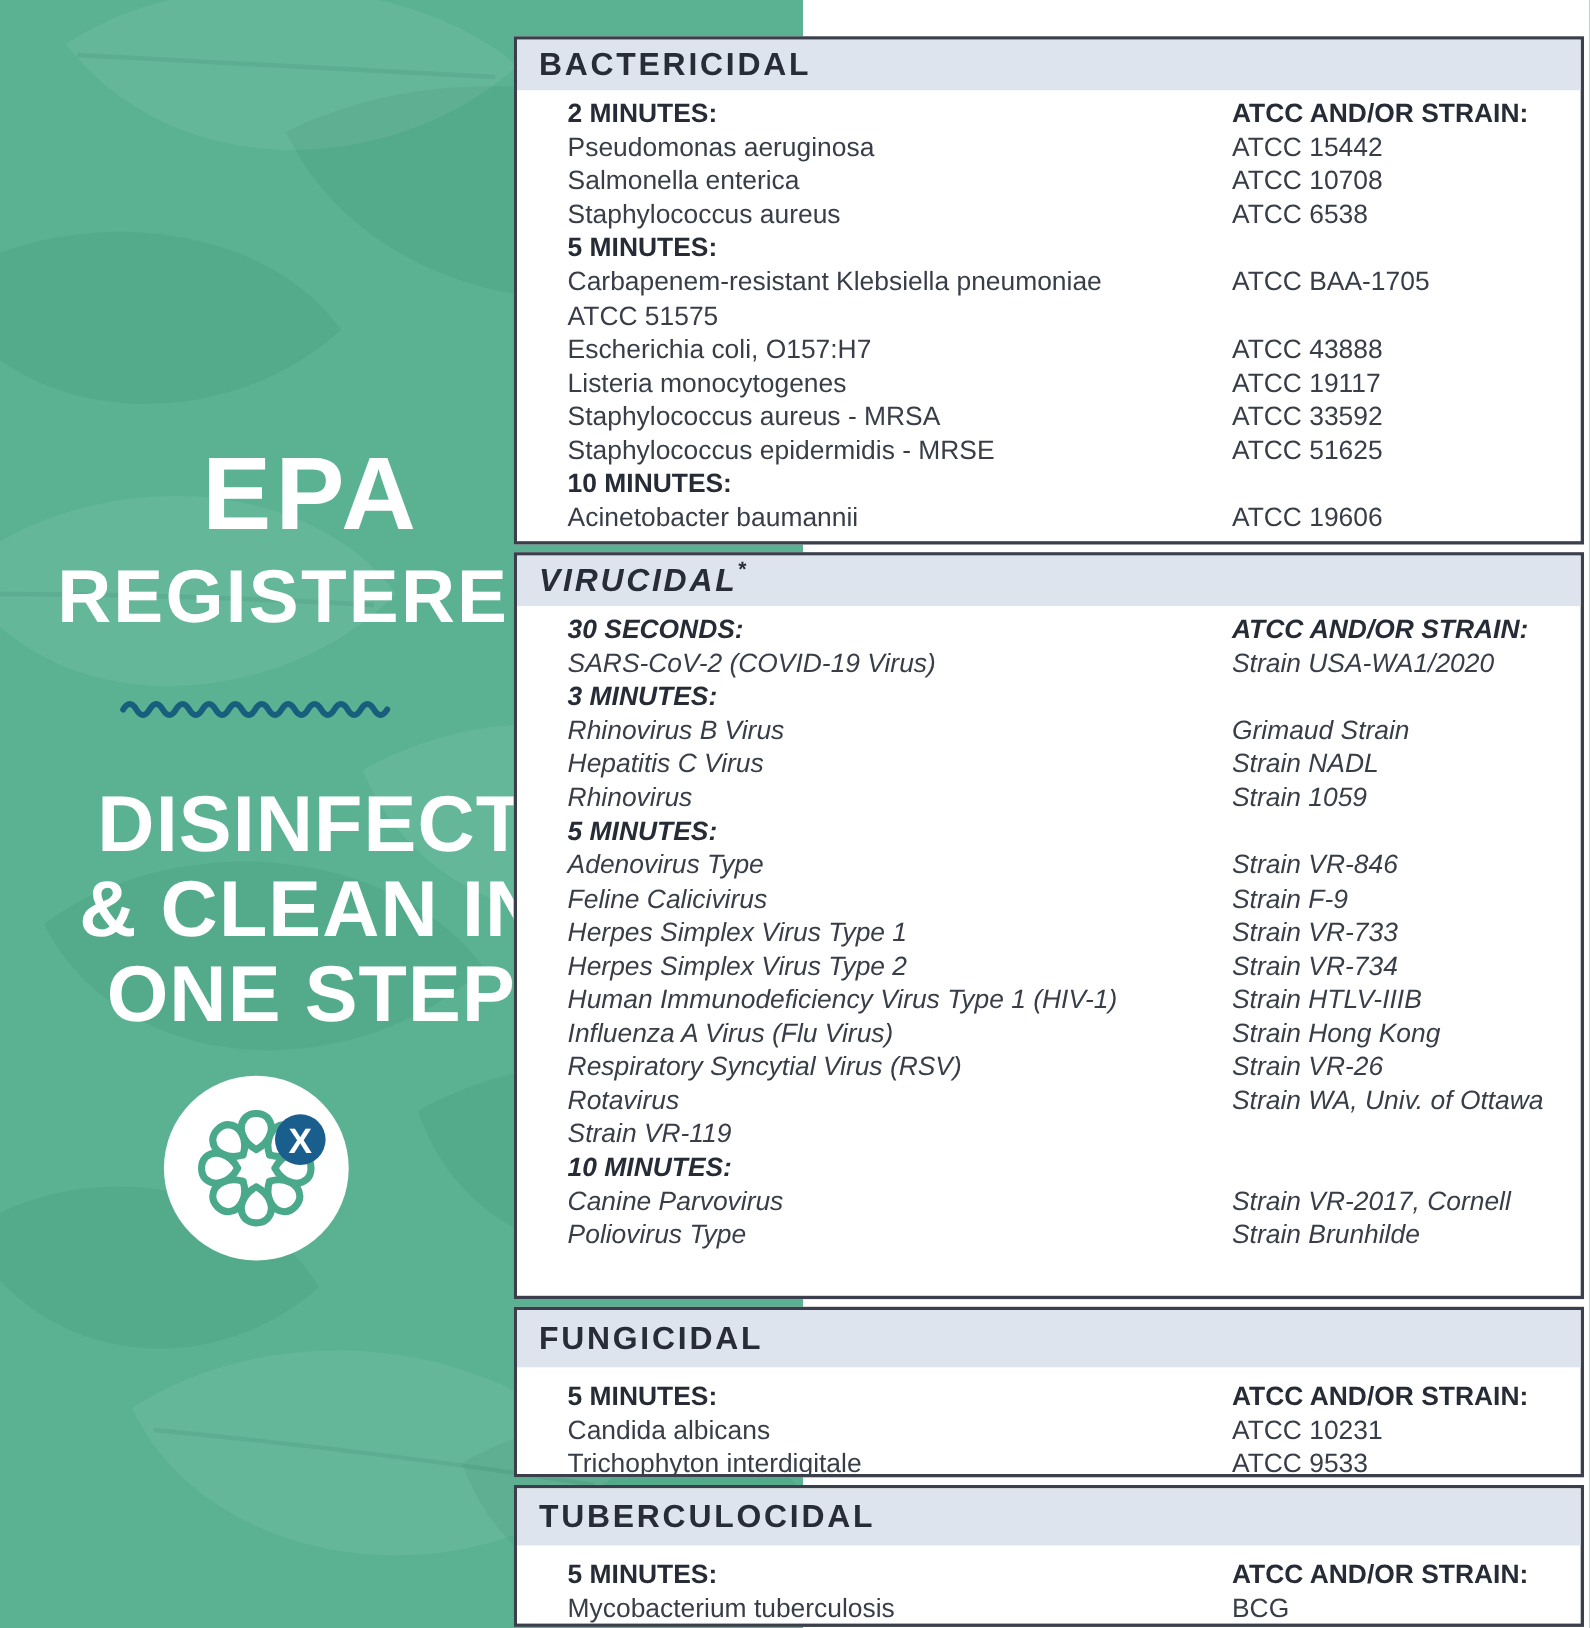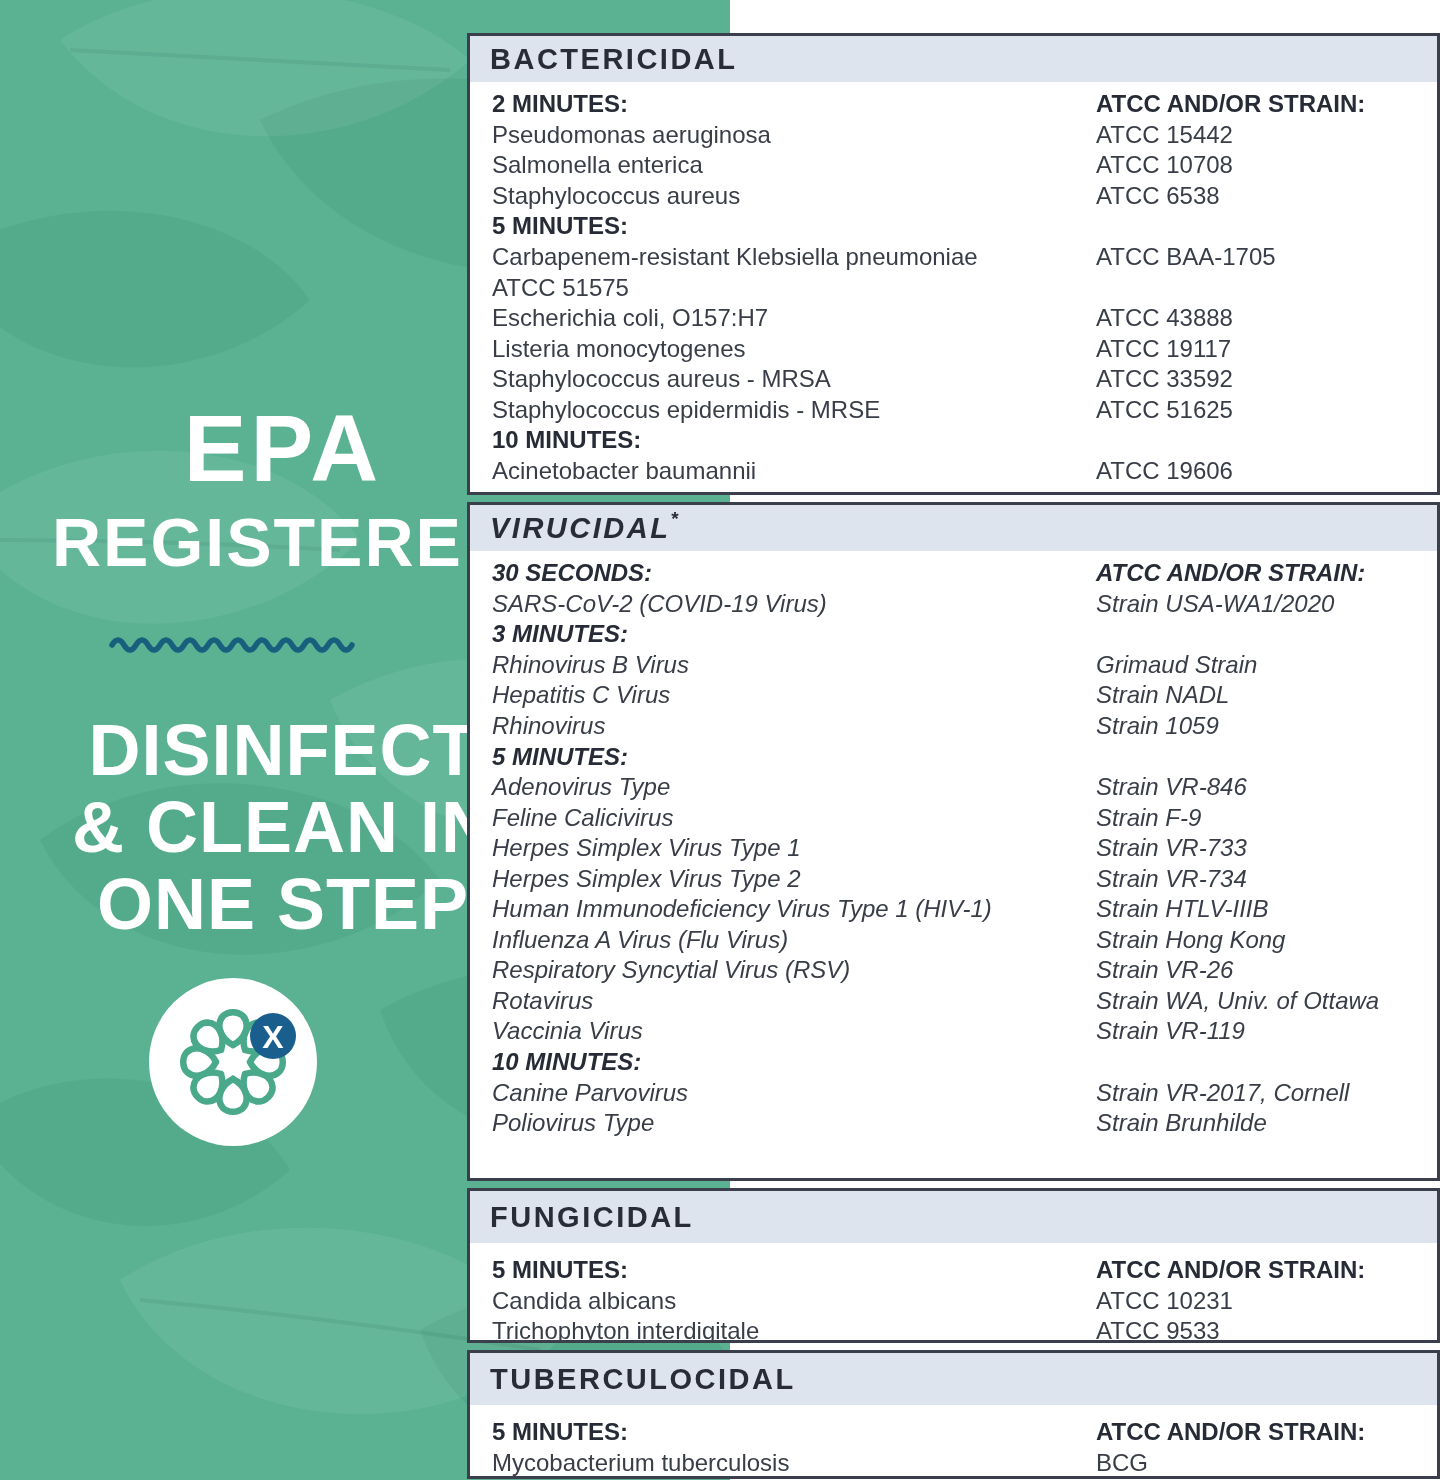--- a/index.html
+++ b/index.html
@@ -42,21 +42,21 @@
   .section:nth-child(2){height:679px;font-style:italic;}
   .section:nth-child(3){height:155px;}
   .section:nth-child(4){height:129px;}
   .band{
     background:#DDE4EE;height:46px;display:flex;align-items:center;
     padding-left:20px;font-size:29px;font-weight:bold;color:#272C38;
     letter-spacing:2.5px;
   }
   .section:nth-child(n+3) .band{height:52px;}
   .band .sup{font-size:19px;vertical-align:super;position:relative;top:-9px;letter-spacing:0;}
-  .rows{padding:7px 8px 0 22px;}
+  .rows{padding:7px 8px 0 22px;margin-left:24px;}
   .section:nth-child(n+3) .rows{padding-top:12px;}
   .row{
     display:grid;grid-template-columns:604px 1fr;height:30.55px;
     align-items:center;white-space:nowrap;
   }
   .cell{font-size:24px;color:#383D47;}
   .cell.bold{font-weight:bold;color:#262B36;}
 </style>
 </head>
 <body>
@@ -257,21 +257,20 @@
           </div>
           <div class="row">
             <span class="cell left">Respiratory Syncytial Virus (RSV)</span>
             <span class="cell right">Strain VR-26</span>
           </div>
           <div class="row">
             <span class="cell left">Rotavirus</span>
             <span class="cell right">Strain WA, Univ. of Ottawa</span>
           </div>
           <div class="row">
-            <span class="cell left">Vaccinia Virus</span>
             <span class="cell right">Strain VR-119</span>
           </div>
           <div class="row">
             <span class="cell left bold">10 MINUTES:</span>
             <span class="cell right"></span>
           </div>
           <div class="row">
             <span class="cell left">Canine Parvovirus</span>
             <span class="cell right">Strain VR-2017, Cornell</span>
           </div>

